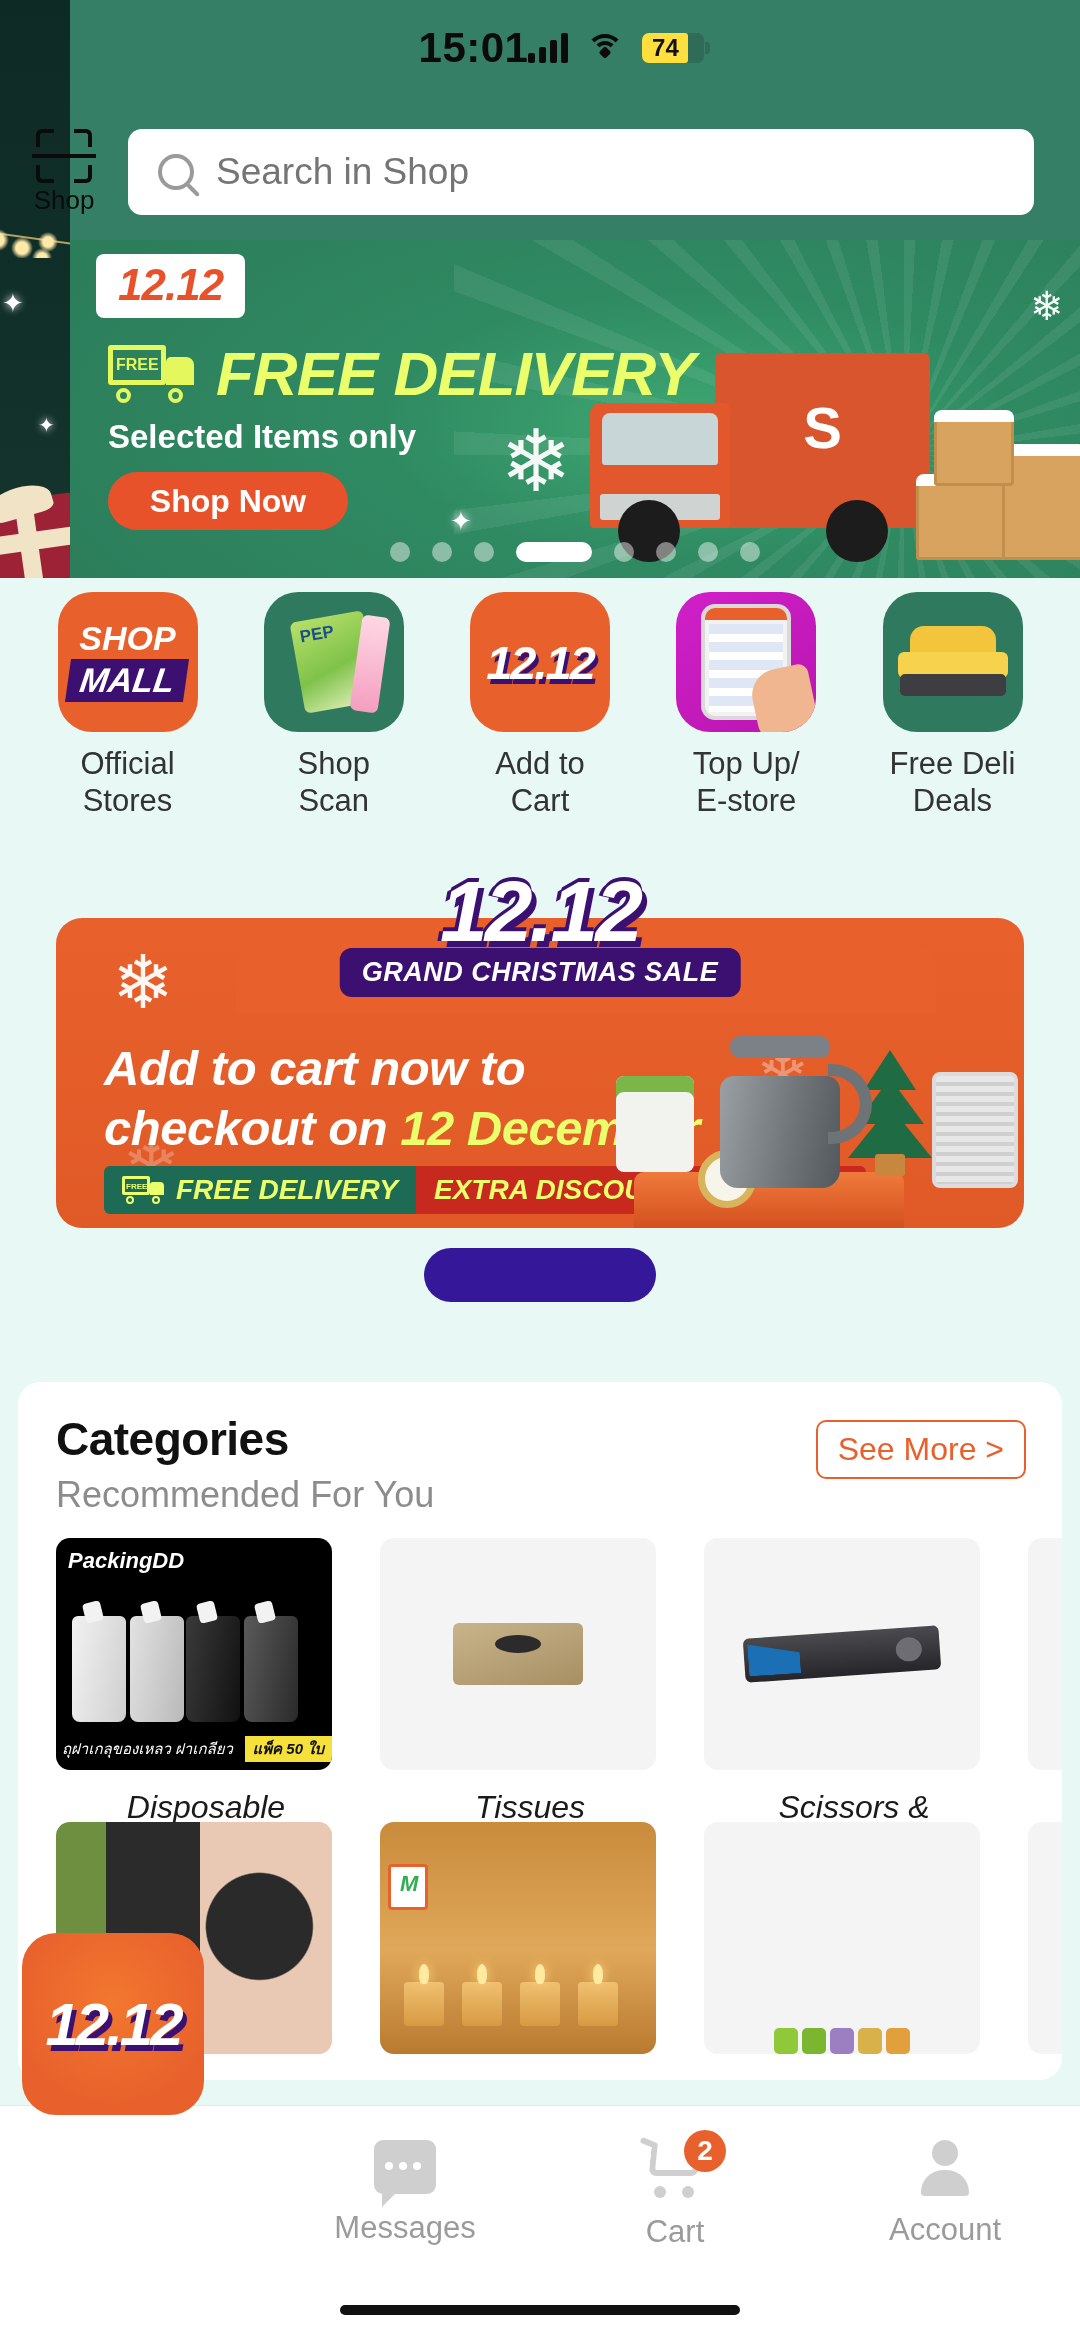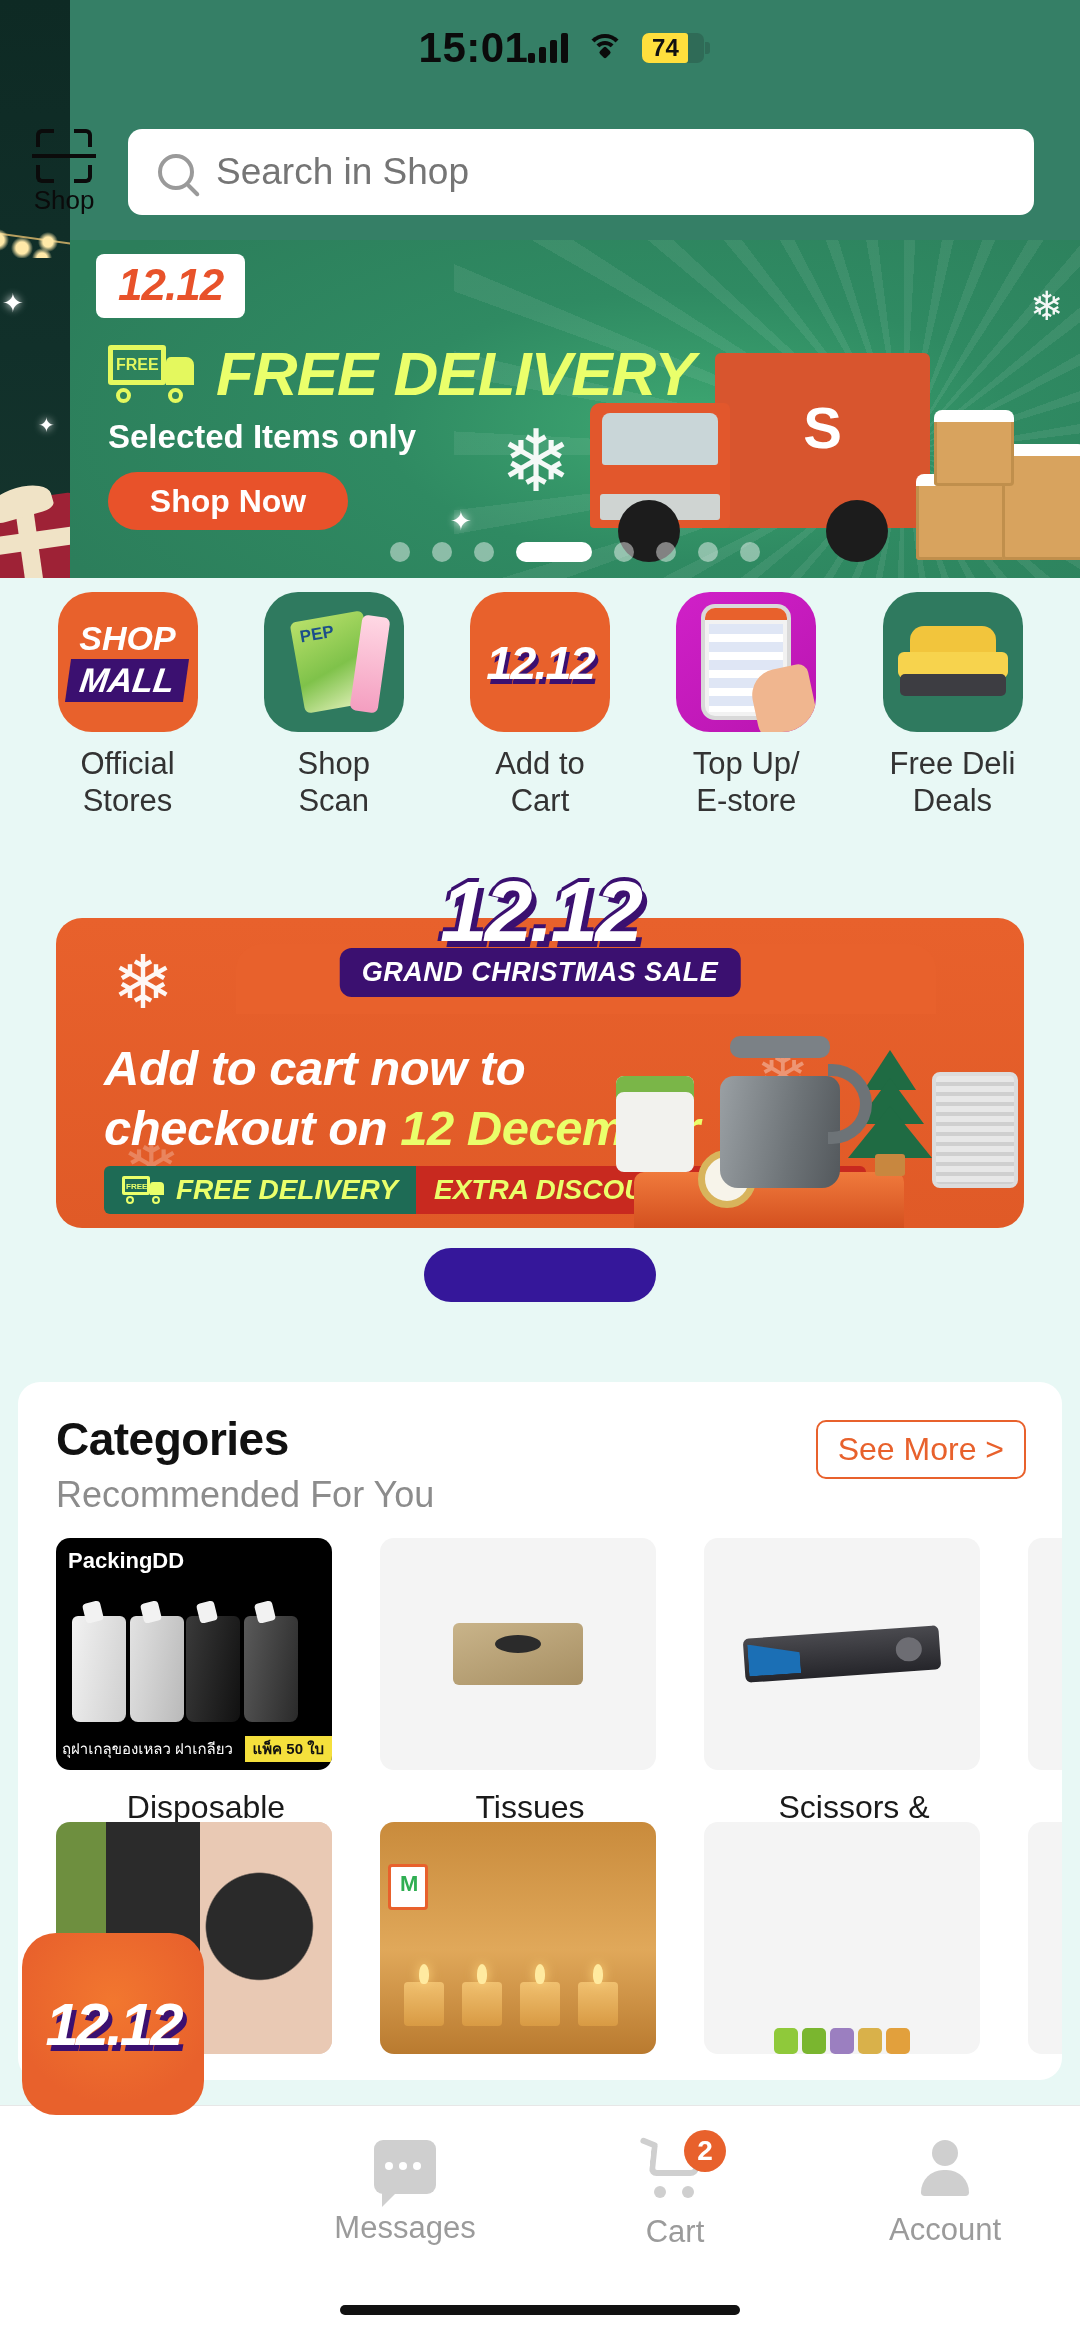--- a/index.html
+++ b/index.html
@@ -254,21 +254,21 @@
 
   
   .card { position:absolute; left:18px; top:1382px; width:1044px; height:698px;
      background:#fff; border-radius:22px; overflow:hidden; }
   .card-head { position:absolute; left:38px; top:30px; }
   .card-title { font-size:46px; font-weight:700; color:#111; letter-spacing:-.5px;}
   .card-sub { font-size:36px; color:#8c8c8c; margin-top:8px; }
   .seemore { position:absolute; right:36px; top:38px; border:2px solid #e8612c;
      border-radius:10px; padding:9px 20px; color:#e8612c; font-size:32px; font-weight:500; }
   .grid { position:absolute; left:38px; top:156px; display:flex; gap:24px; }
-  .gitem { width:300px; }
+  .gitem { width:300px;font-style:italic; }
   .gthumb { width:276px; height:232px; border-radius:14px; background:#f4f4f4;
      overflow:hidden; position:relative; }
   .glabel { margin-top:18px; font-size:32px; color:#1a1a1a; text-align:center; line-height:1.2;}
   .grid2 { position:absolute; left:38px; top:440px; display:flex; gap:24px; }
 
   
   .p-black { background:#000; }
   .pouch { position:absolute; bottom:48px; width:54px; height:106px; border-radius:6px 6px 8px 8px;}
   .pouch:after { content:""; position:absolute; left:12px; top:-14px; width:18px; height:20px;
      background:#f2f2f2; border-radius:4px; transform:rotate(-14deg); }

